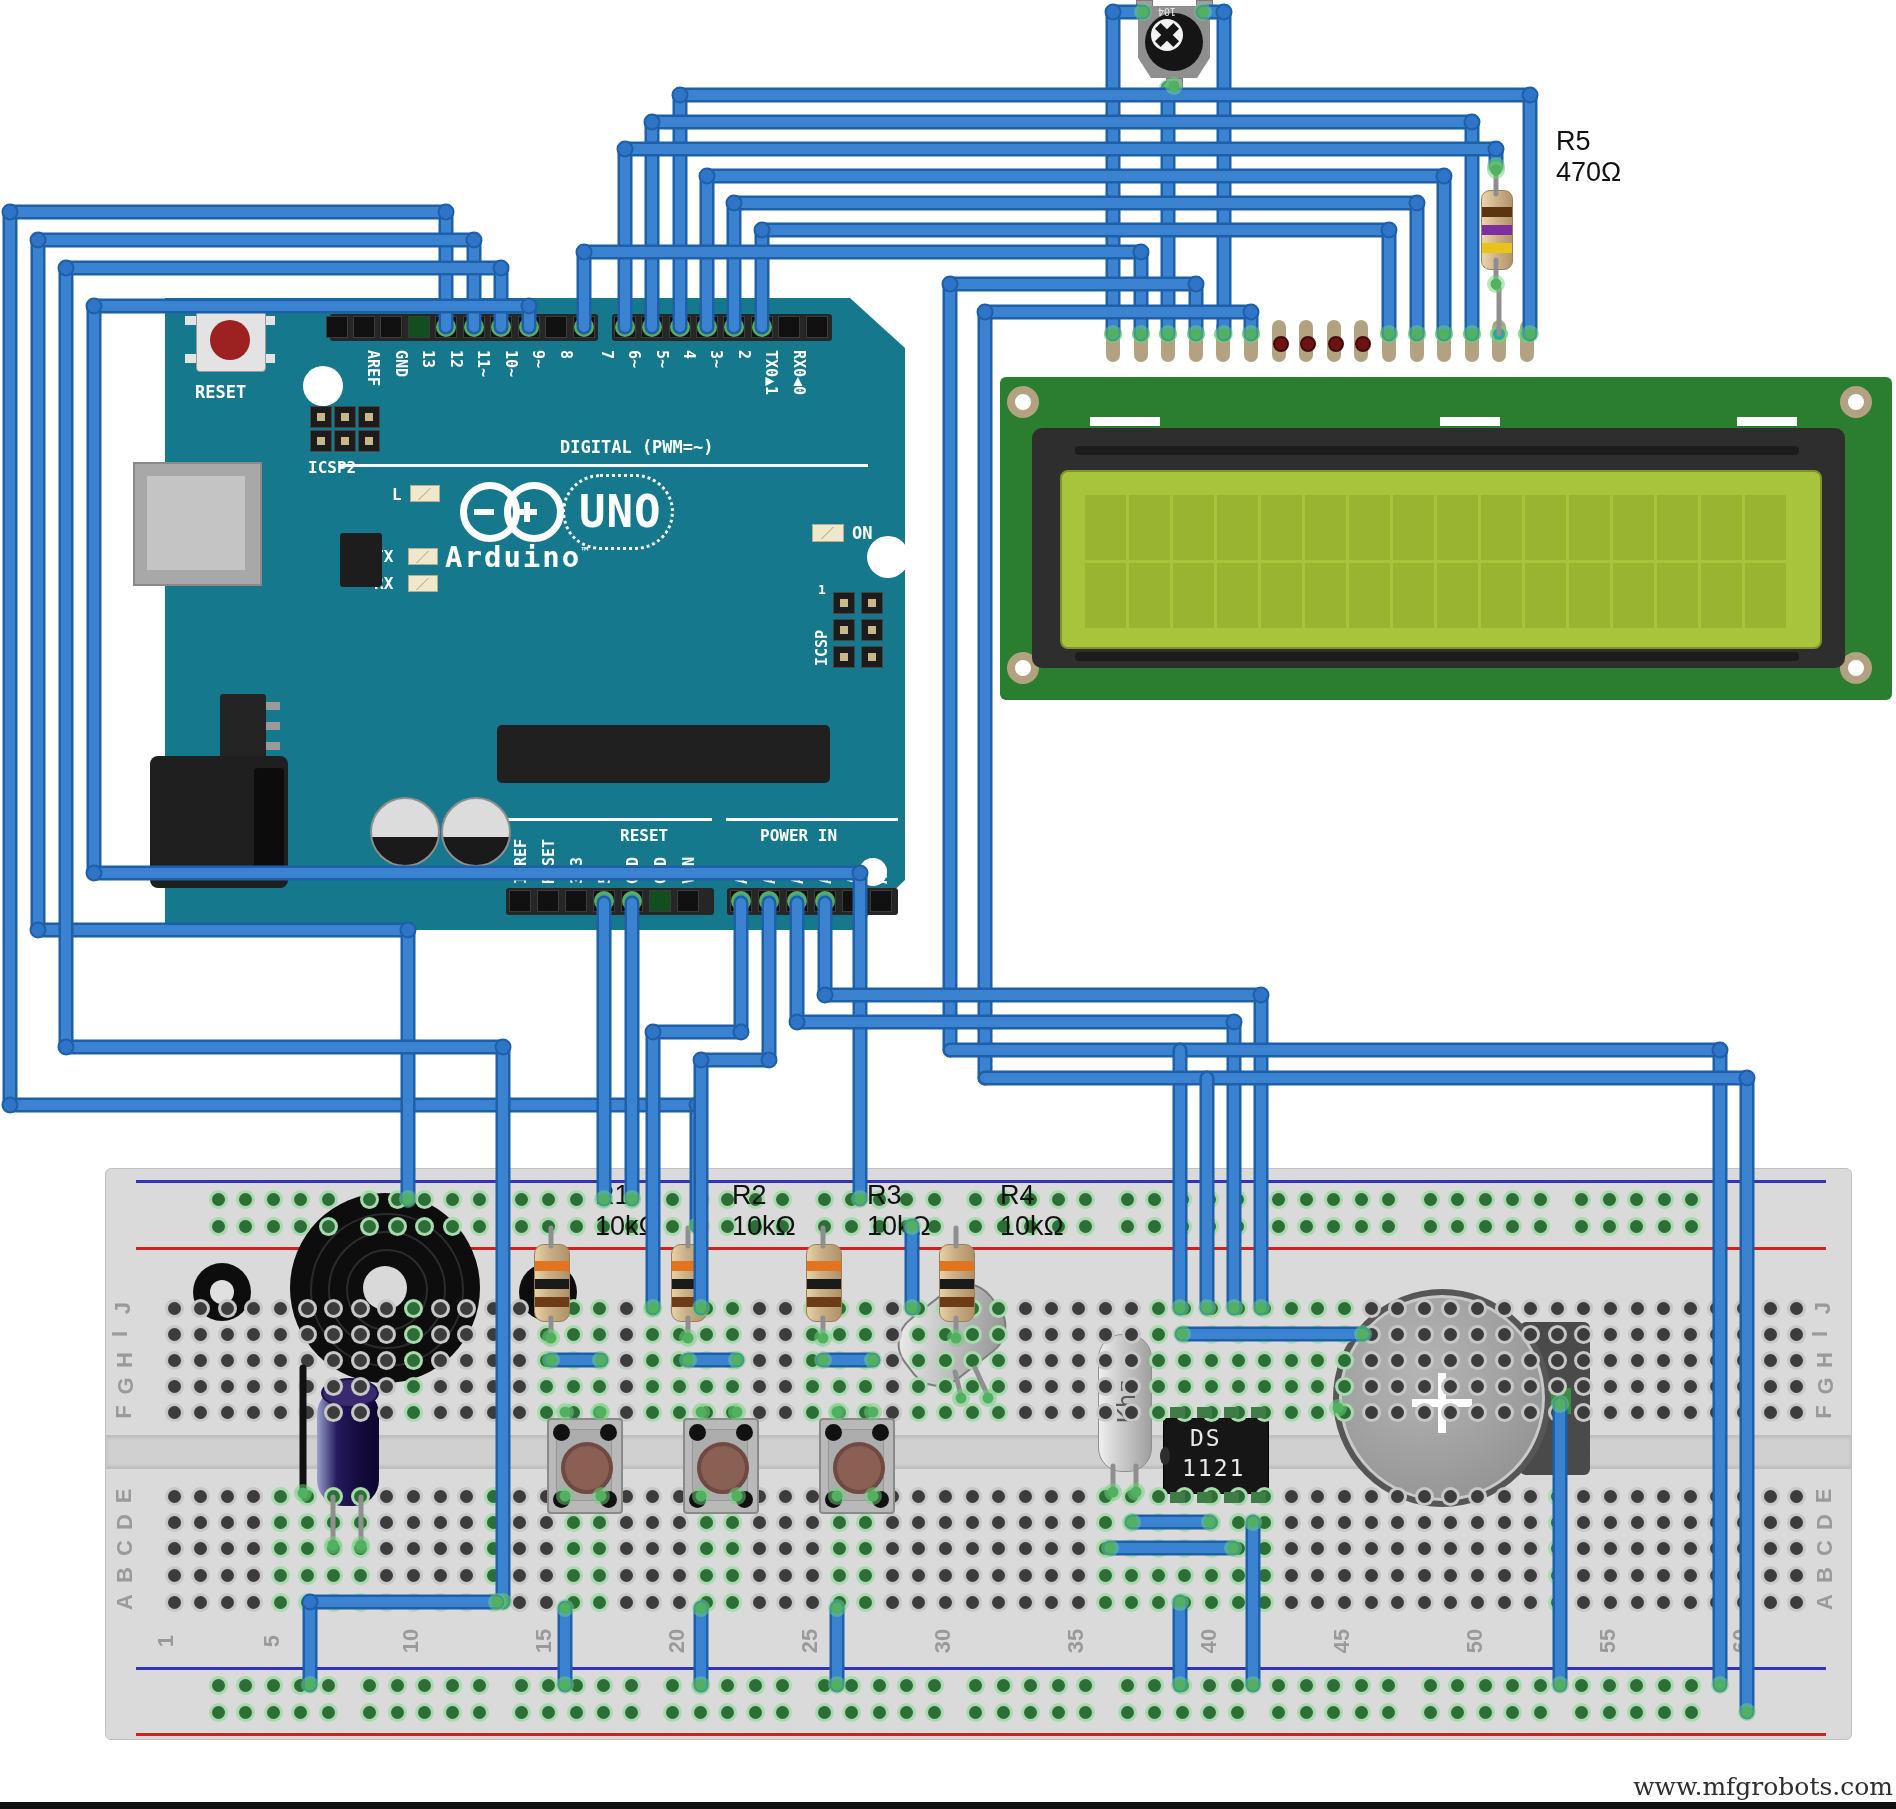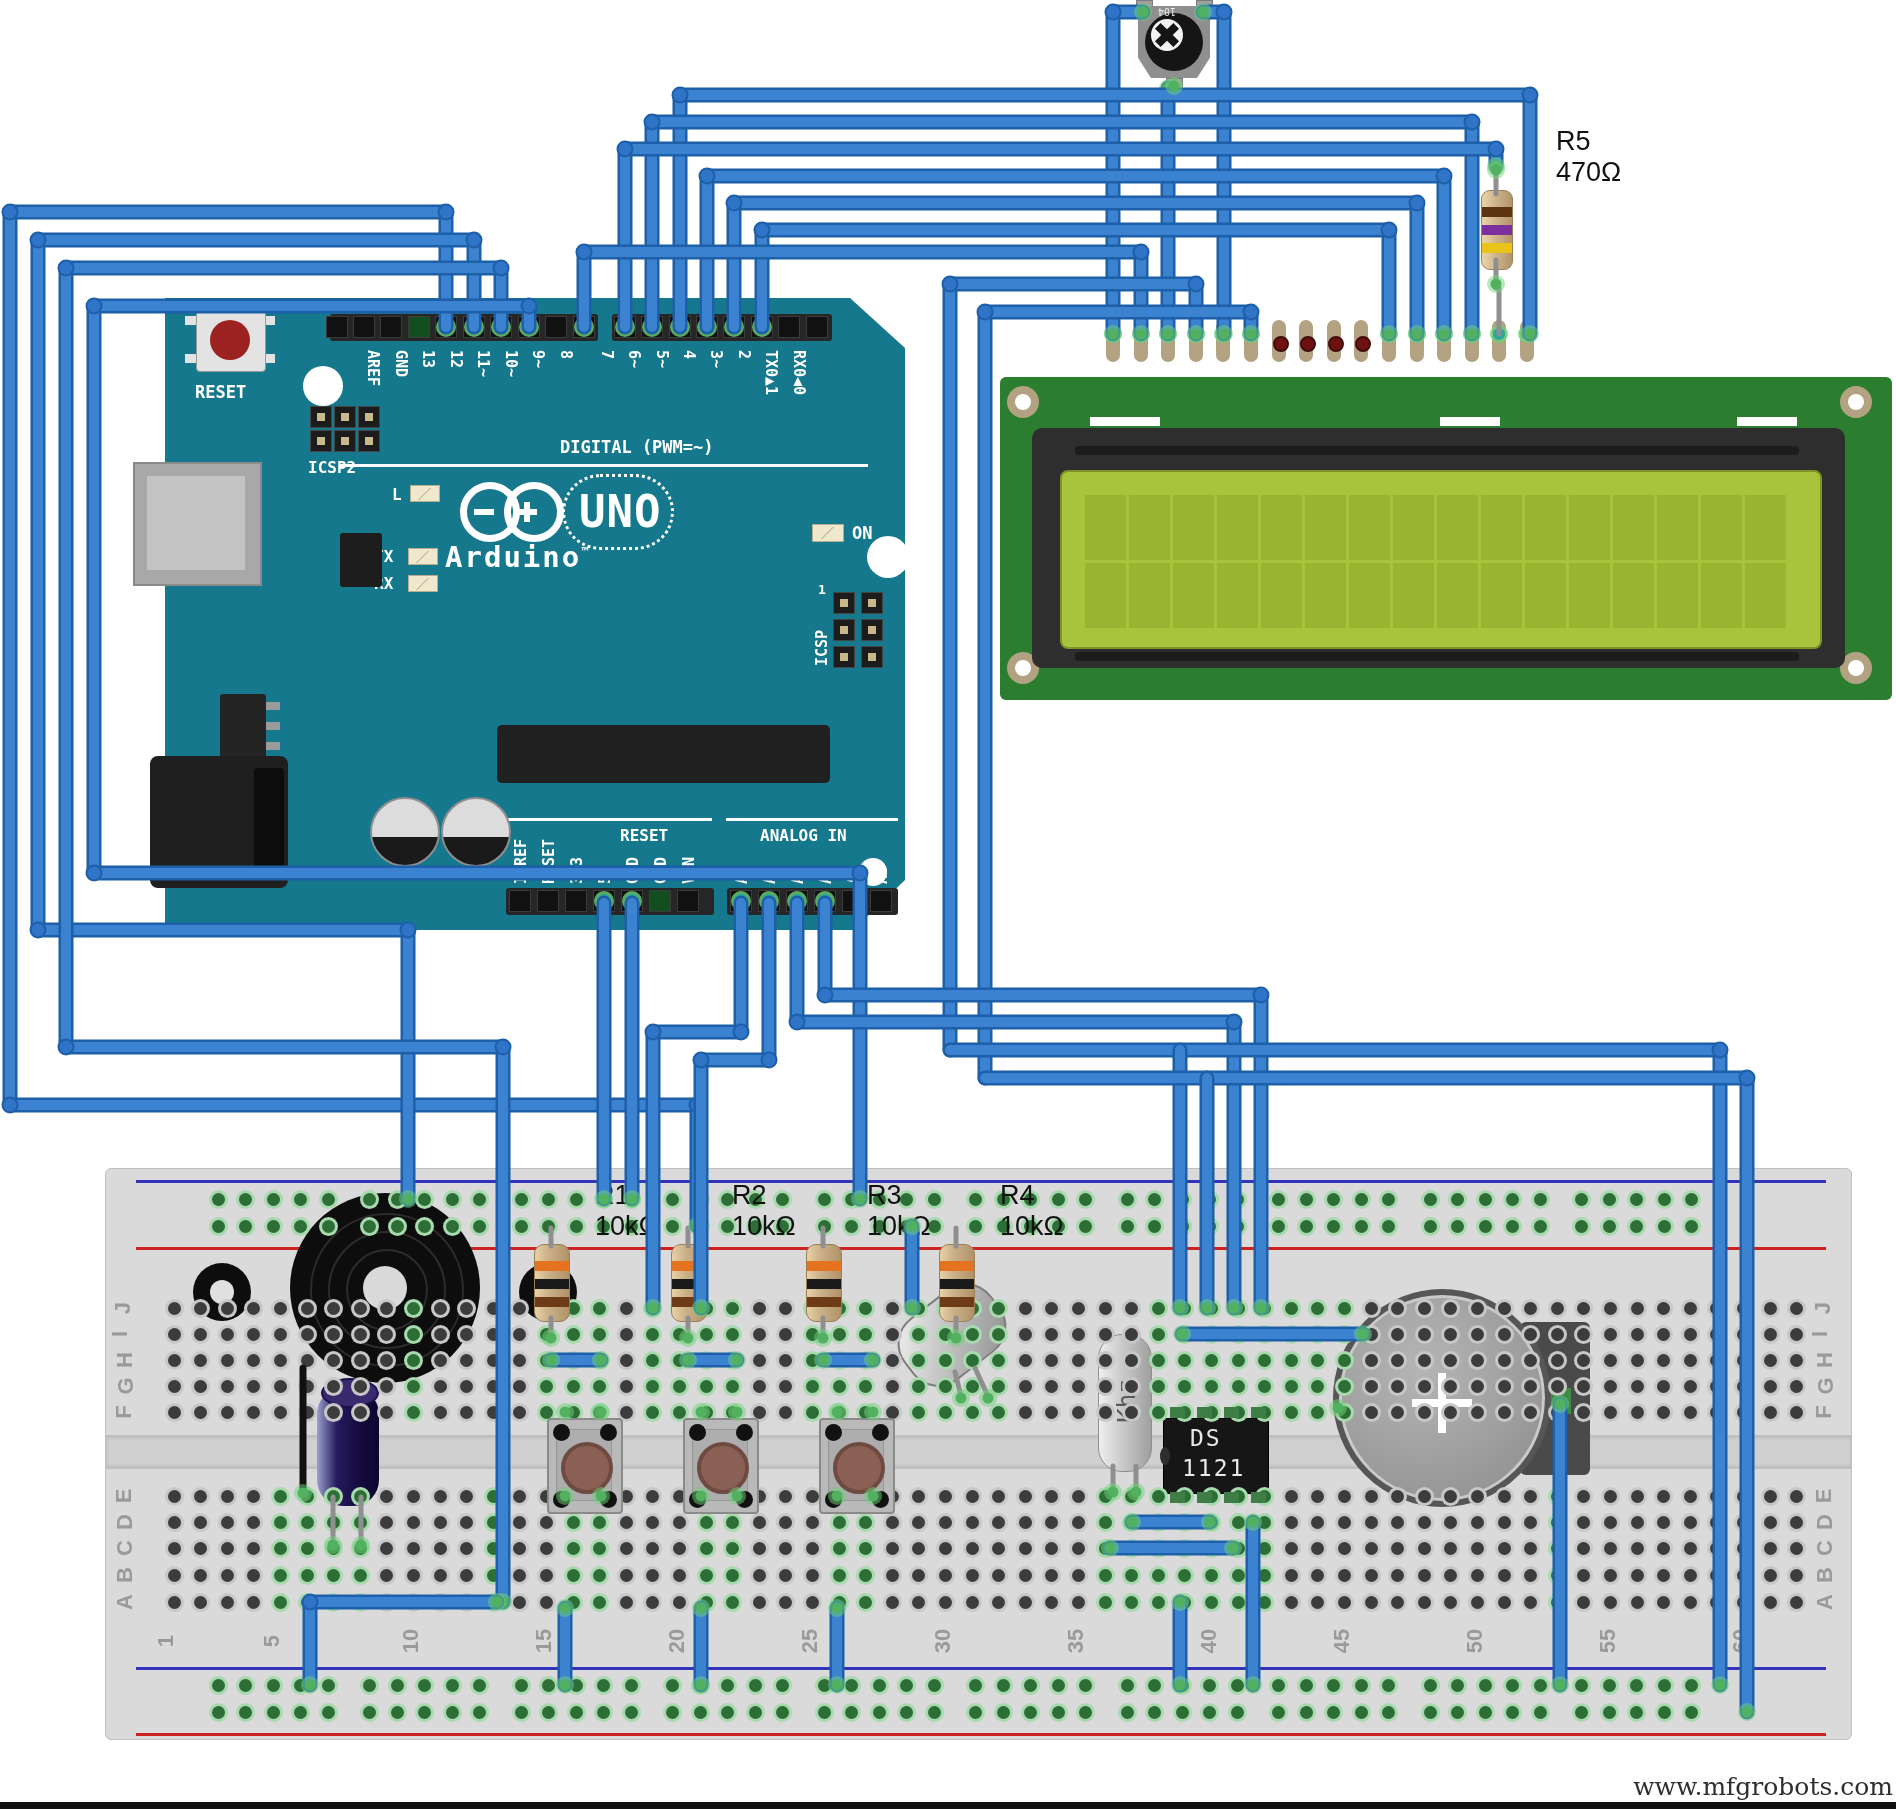--- a/index.html
+++ b/index.html
@@ -123,21 +123,21 @@
     <div class="abs silk" style="left:209px;top:276px;font-size:16px;">RX</div>
     <div class="abs led" style="left:243px;top:277px;width:28px;height:15px;"></div>
     <div class="abs led" style="left:647px;top:226px;width:30px;height:16px;"></div>
     <div class="abs silk" style="left:687px;top:225px;font-size:17px;">ON</div>
 
     <div class="abs silk" style="left:395px;top:139px;font-size:17px;">DIGITAL (PWM=~)</div>
     <div class="abs" style="left:175px;top:166px;width:528px;height:3px;background:#fff;"></div>
     <div class="abs" style="left:341px;top:520px;width:206px;height:3px;background:#fff;"></div>
     <div class="abs" style="left:561px;top:520px;width:172px;height:3px;background:#fff;"></div>
     <div class="abs silk" style="left:455px;top:528px;font-size:16px;">RESET</div>
-    <div class="abs silk" style="left:595px;top:528px;font-size:16px;">ANALOG IN</div>
+    <div class="abs silk" style="left:595px;top:528px;font-size:16px;">POWER IN</div>
 
     <div id="icsp" class="abs" style="left:668px;top:292px;width:52px;height:80px;"></div>
     <div class="abs silk" style="left:648px;top:368px;font-size:15px;transform:rotate(-90deg);transform-origin:0 0;">ICSP</div>
     <div class="abs silk" style="left:653px;top:284px;font-size:13px;">1</div>
 
     <div class="abs" style="left:175px;top:235px;width:42px;height:54px;background:#1d1d1d;border-radius:3px;"></div>
     <div class="abs" style="left:332px;top:427px;width:333px;height:58px;background:#202020;border-radius:5px;"></div>
     <div class="abs" style="left:55px;top:396px;width:46px;height:64px;background:#242424;border-radius:3px;"></div>
     <div class="abs" style="left:101px;top:404px;width:14px;height:8px;background:#9a9a9a;"></div>
     <div class="abs" style="left:101px;top:424px;width:14px;height:8px;background:#9a9a9a;"></div>

